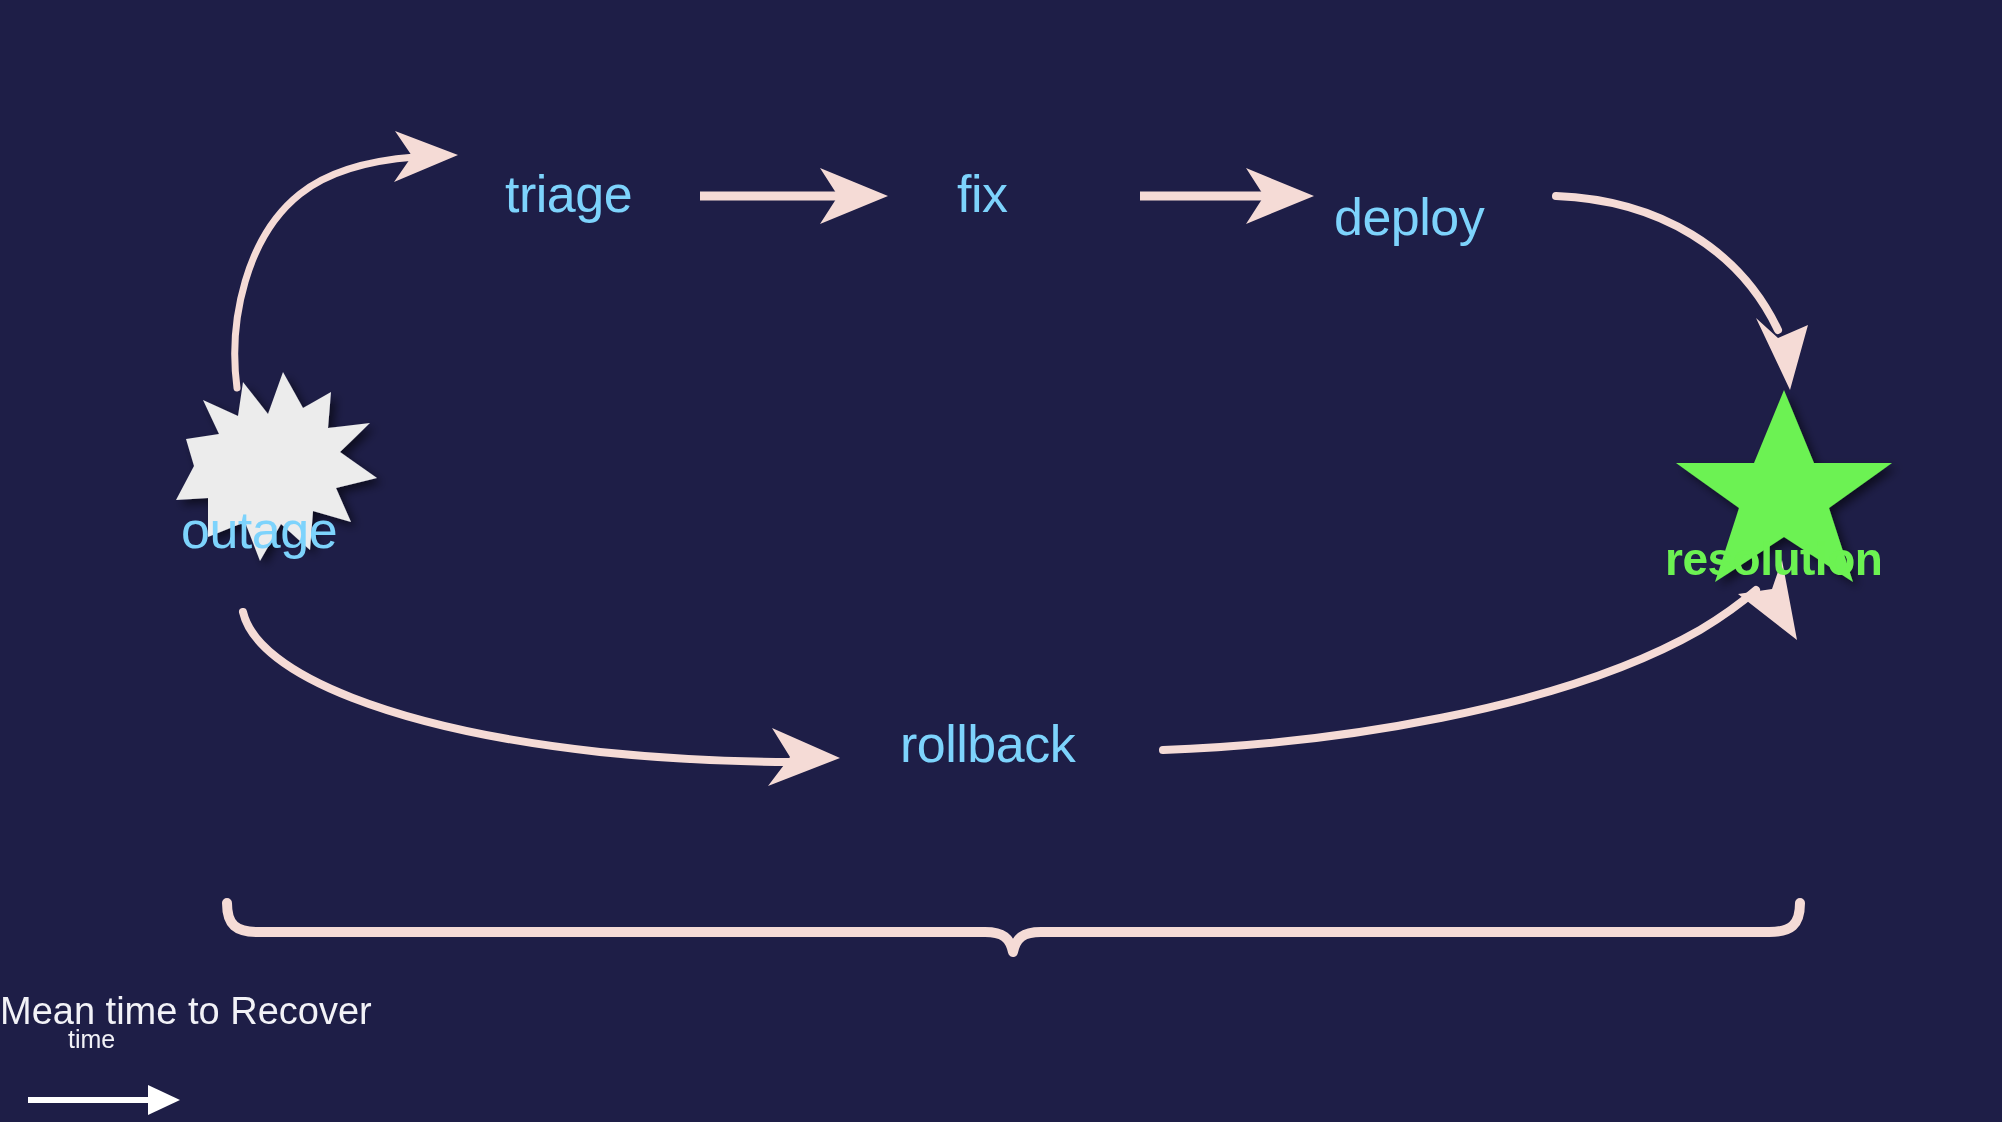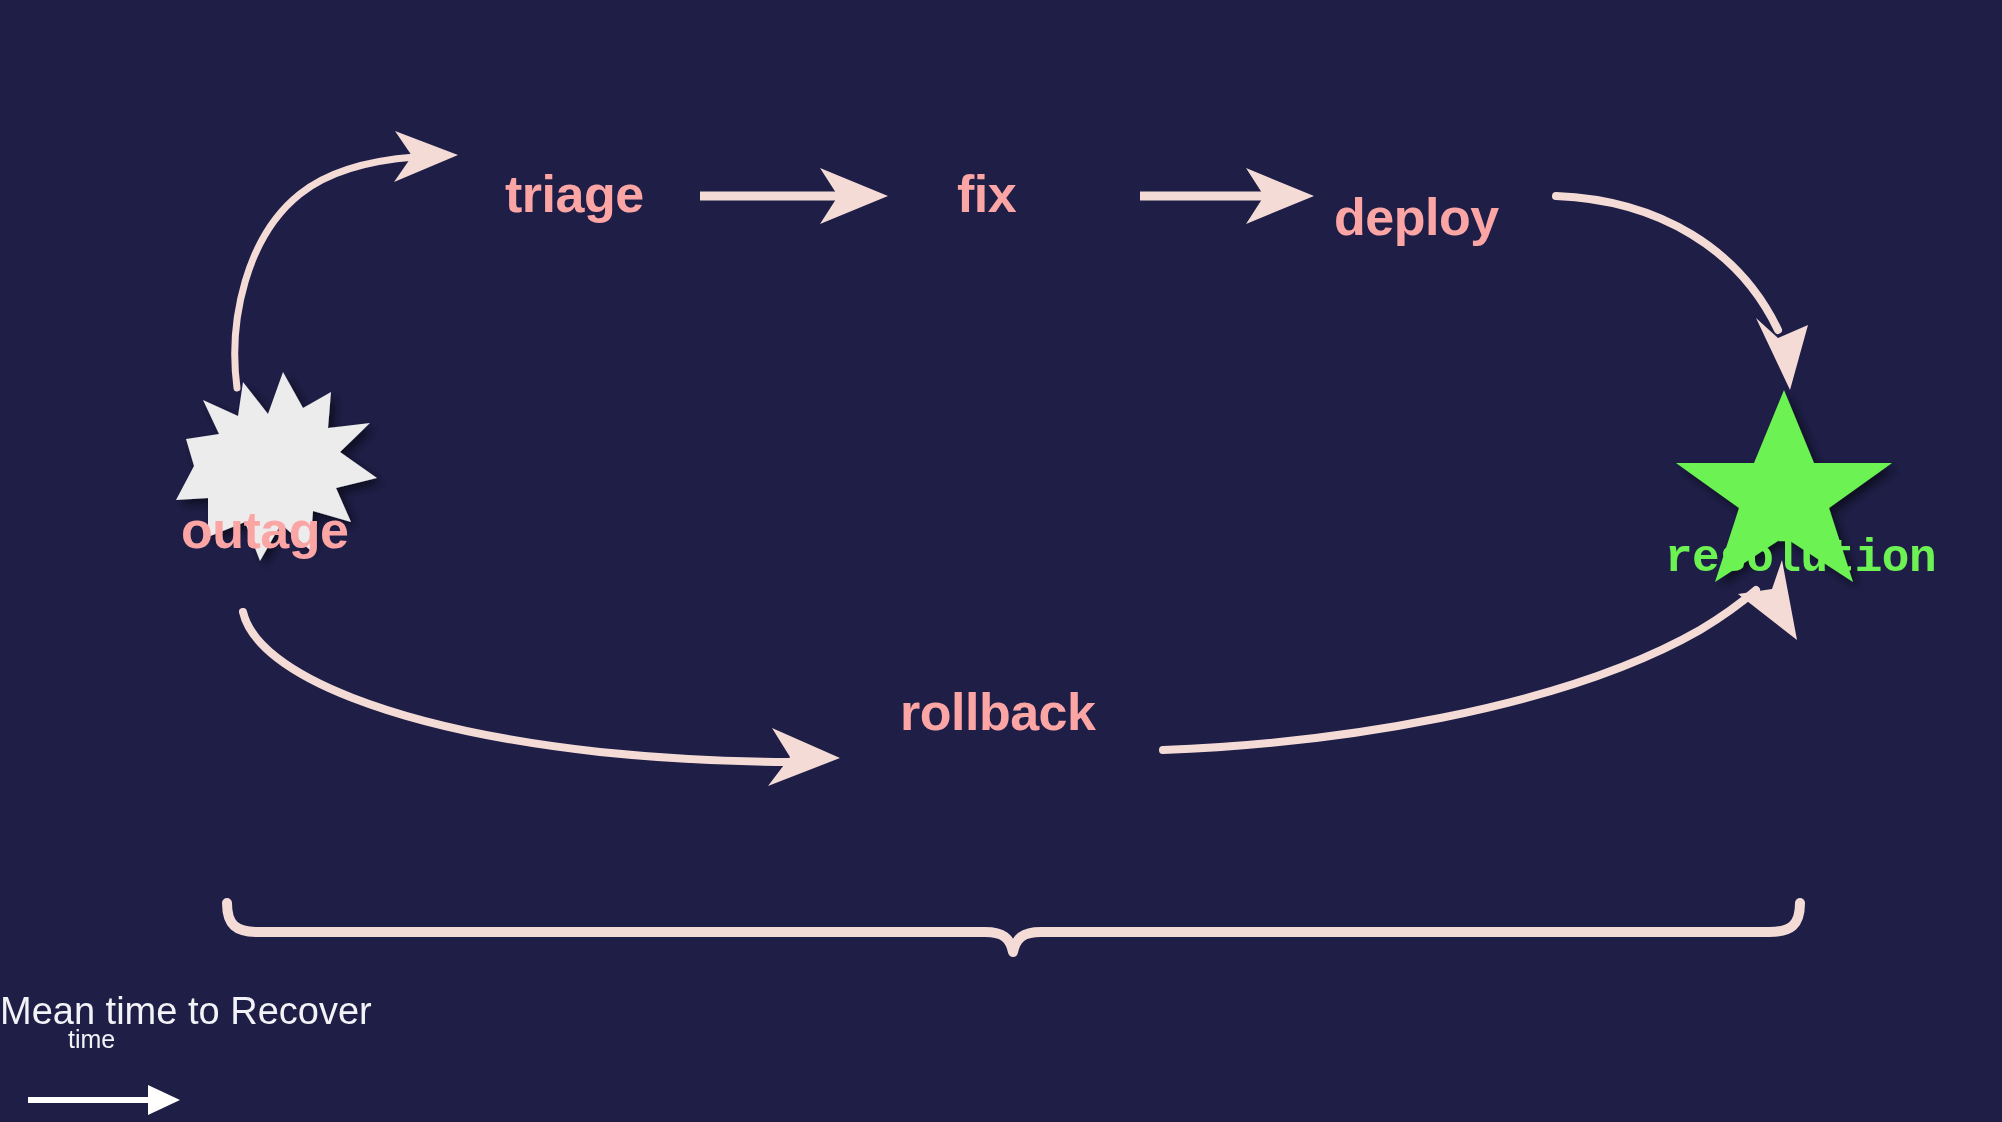--- a/index.html
+++ b/index.html
@@ -24,41 +24,40 @@
     top: 0;
     width: 2002px;
     height: 1122px;
   }
   .lbl {
     position: absolute;
     white-space: nowrap;
     line-height: 1;
   }
   .bold-lbl {
-    font-weight: 700;
+    font-weight: 400;
     font-size: 52px;
     letter-spacing: -0.5px;
-    color: #fca5a5;
+    color: #7dd3fc;
   }
   .green-lbl {
     font-weight: 700;
     font-size: 46px;
     letter-spacing: -0.5px;
     color: #6cf252;
-    font-family: Liberation Mono, monospace;
   }
   .plain-lbl {
     font-weight: 400;
     color: #f2f2f7;
   }
   #lbl-triage  { left: 505px; top: 168px; }
   #lbl-fix     { left: 957px; top: 168px; }
   #lbl-deploy  { left: 1334px; top: 168px; margin-top: 23px; }
   #lbl-outage  { left: 158px; top: 504px; margin-left: 23px; }
-  #lbl-rollback{ left: 900px; top: 686px; }
+  #lbl-rollback{ left: 900px; top: 718px; }
   #lbl-resolution { left: 1665px; top: 536px; }
   #lbl-mttr {
     left: 0px;
     top: 990px;
     width: 2002px;
     text-align: left;
     font-size: 38px;
     line-height: 1.15;
   }
   #lbl-time { left: 68px; top: 1027px; font-size: 25px; }

